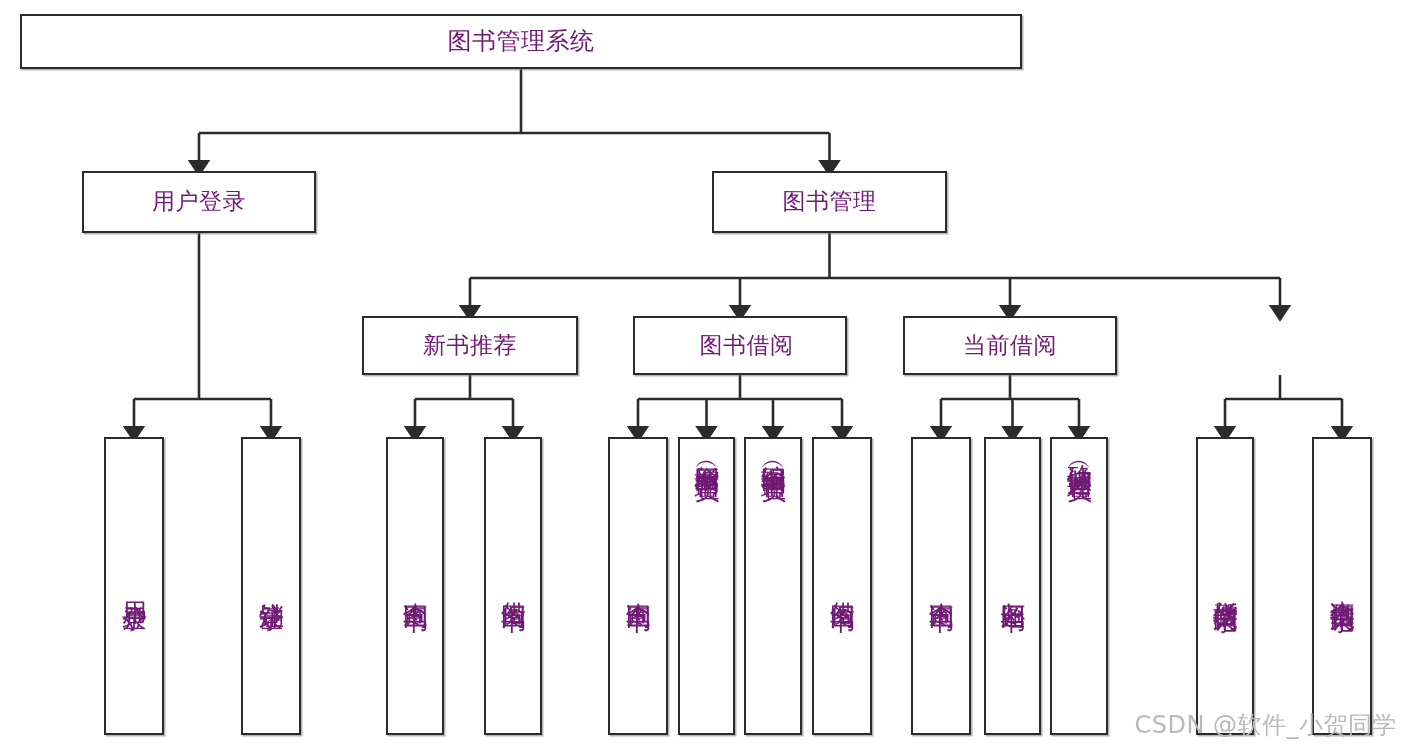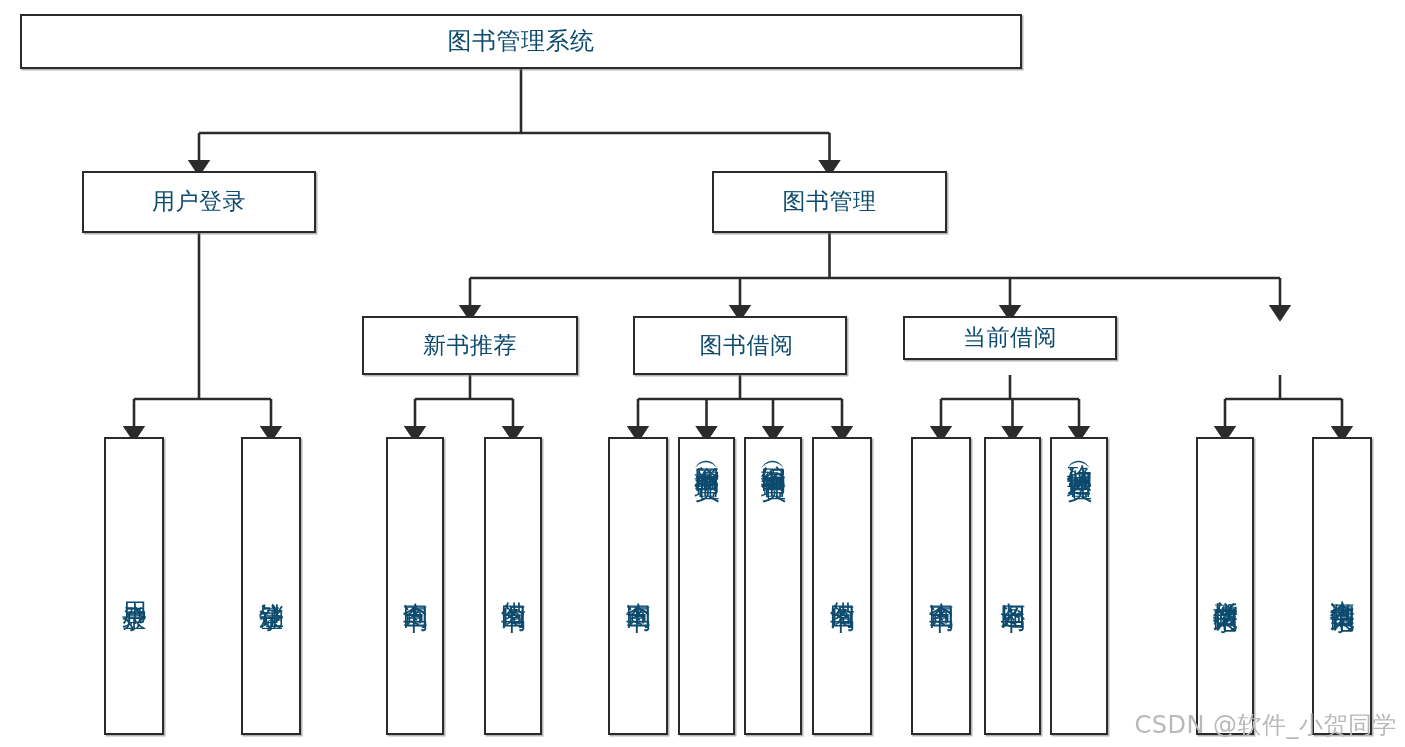--- a/index.html
+++ b/index.html
@@ -27,21 +27,21 @@
     pointer-events: none;
   }
   .node {
     position: absolute;
     box-sizing: border-box;
     background: #ffffff;
     border: 2.5px solid #2b2b2b;
     display: flex;
     align-items: center;
     justify-content: center;
-    color: #0c4a6e;
+    color: #701a75;
     box-shadow: 1.5px 1.5px 0 rgba(120,120,120,0.55);
   }
   .node .label {
     display: block;
     text-align: center;
     line-height: 1.18;
     letter-spacing: 0.5px;
   }
   
   .node.horiz .label {
@@ -134,21 +134,21 @@
   <div class="node horiz" style="left: 712px; top: 171px; width: 235px; height: 62px;">
     <span class="label">图书管理</span>
   </div>
 
   <div class="node horiz" style="left: 362px; top: 316px; width: 216px; height: 59px;">
     <span class="label">新书推荐</span>
   </div>
   <div class="node horiz" style="left: 633px; top: 316px; width: 214px; height: 59px; padding-left: 13px;">
     <span class="label">图书借阅</span>
   </div>
-  <div class="node horiz" style="left: 903px; top: 316px; width: 214px; height: 44px;">
+  <div class="node horiz" style="left: 903px; top: 316px; width: 214px; height: 59px;">
     <span class="label">当前借阅</span>
   </div>
 
   <div class="node vert mid" style="left: 104px; top: 437px; width: 60px; height: 298px;">
     <span class="label">用户登录</span>
   </div>
   <div class="node vert mid" style="left: 241px; top: 437px; width: 60px; height: 298px;">
     <span class="label">注销登录</span>
   </div>
 

